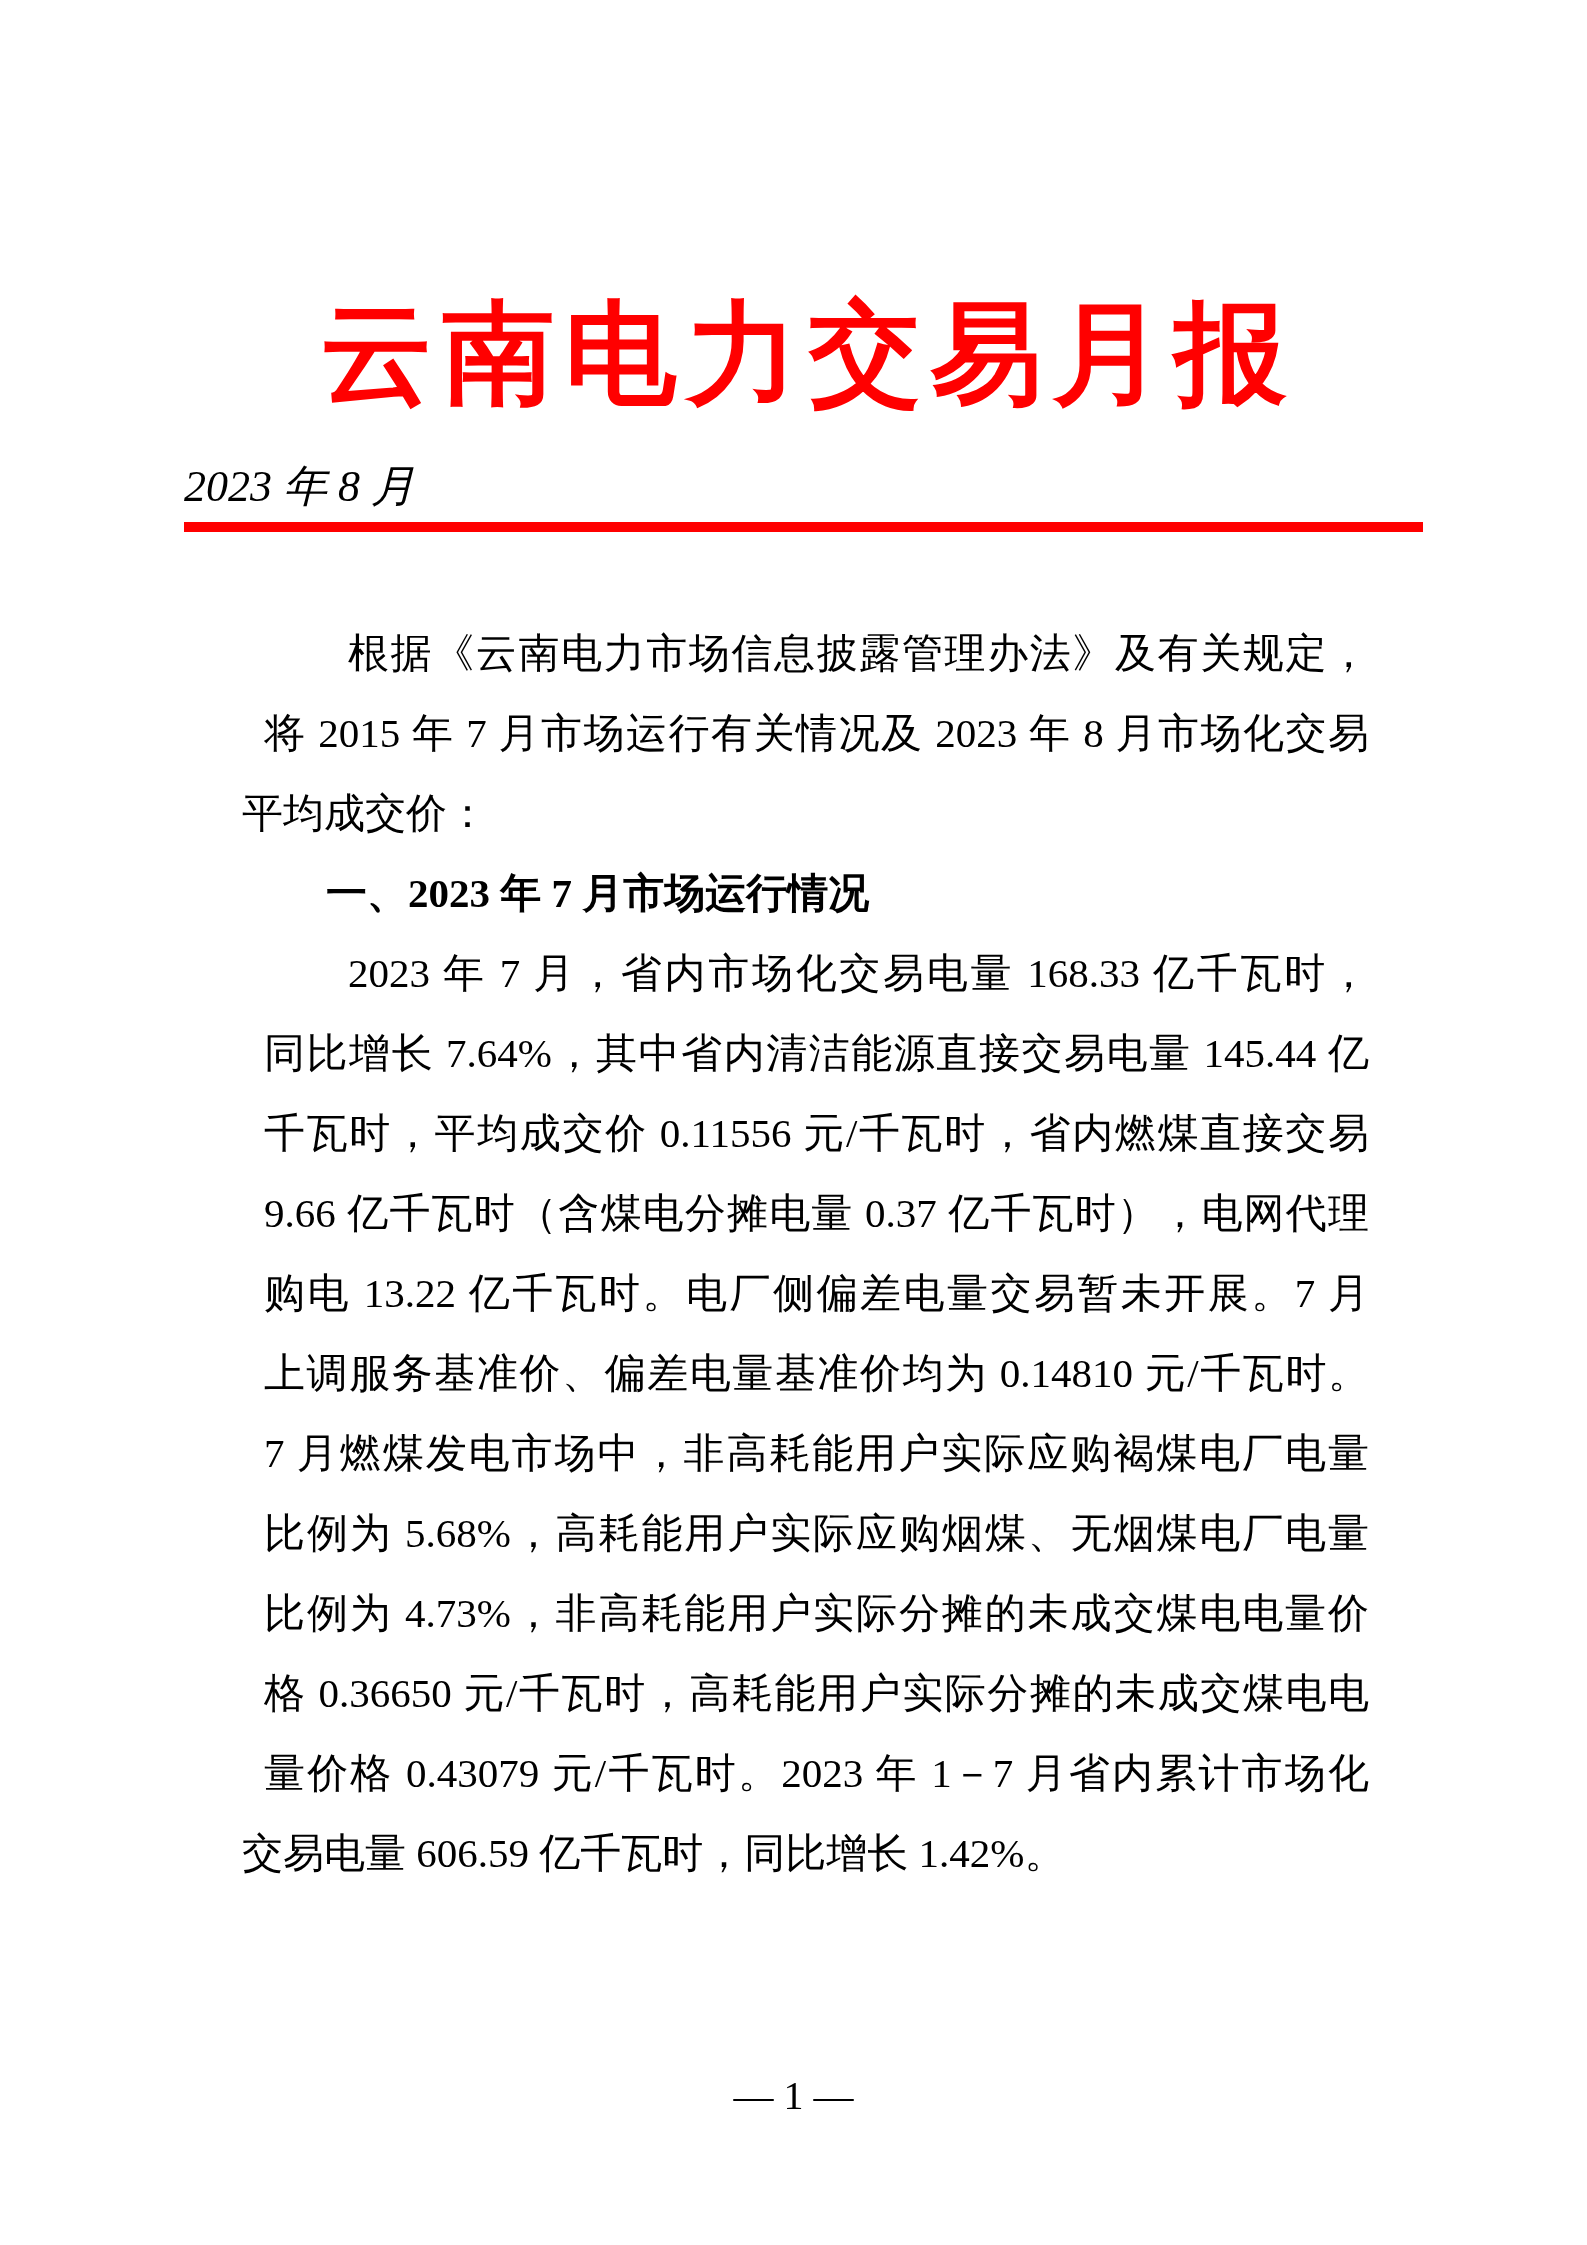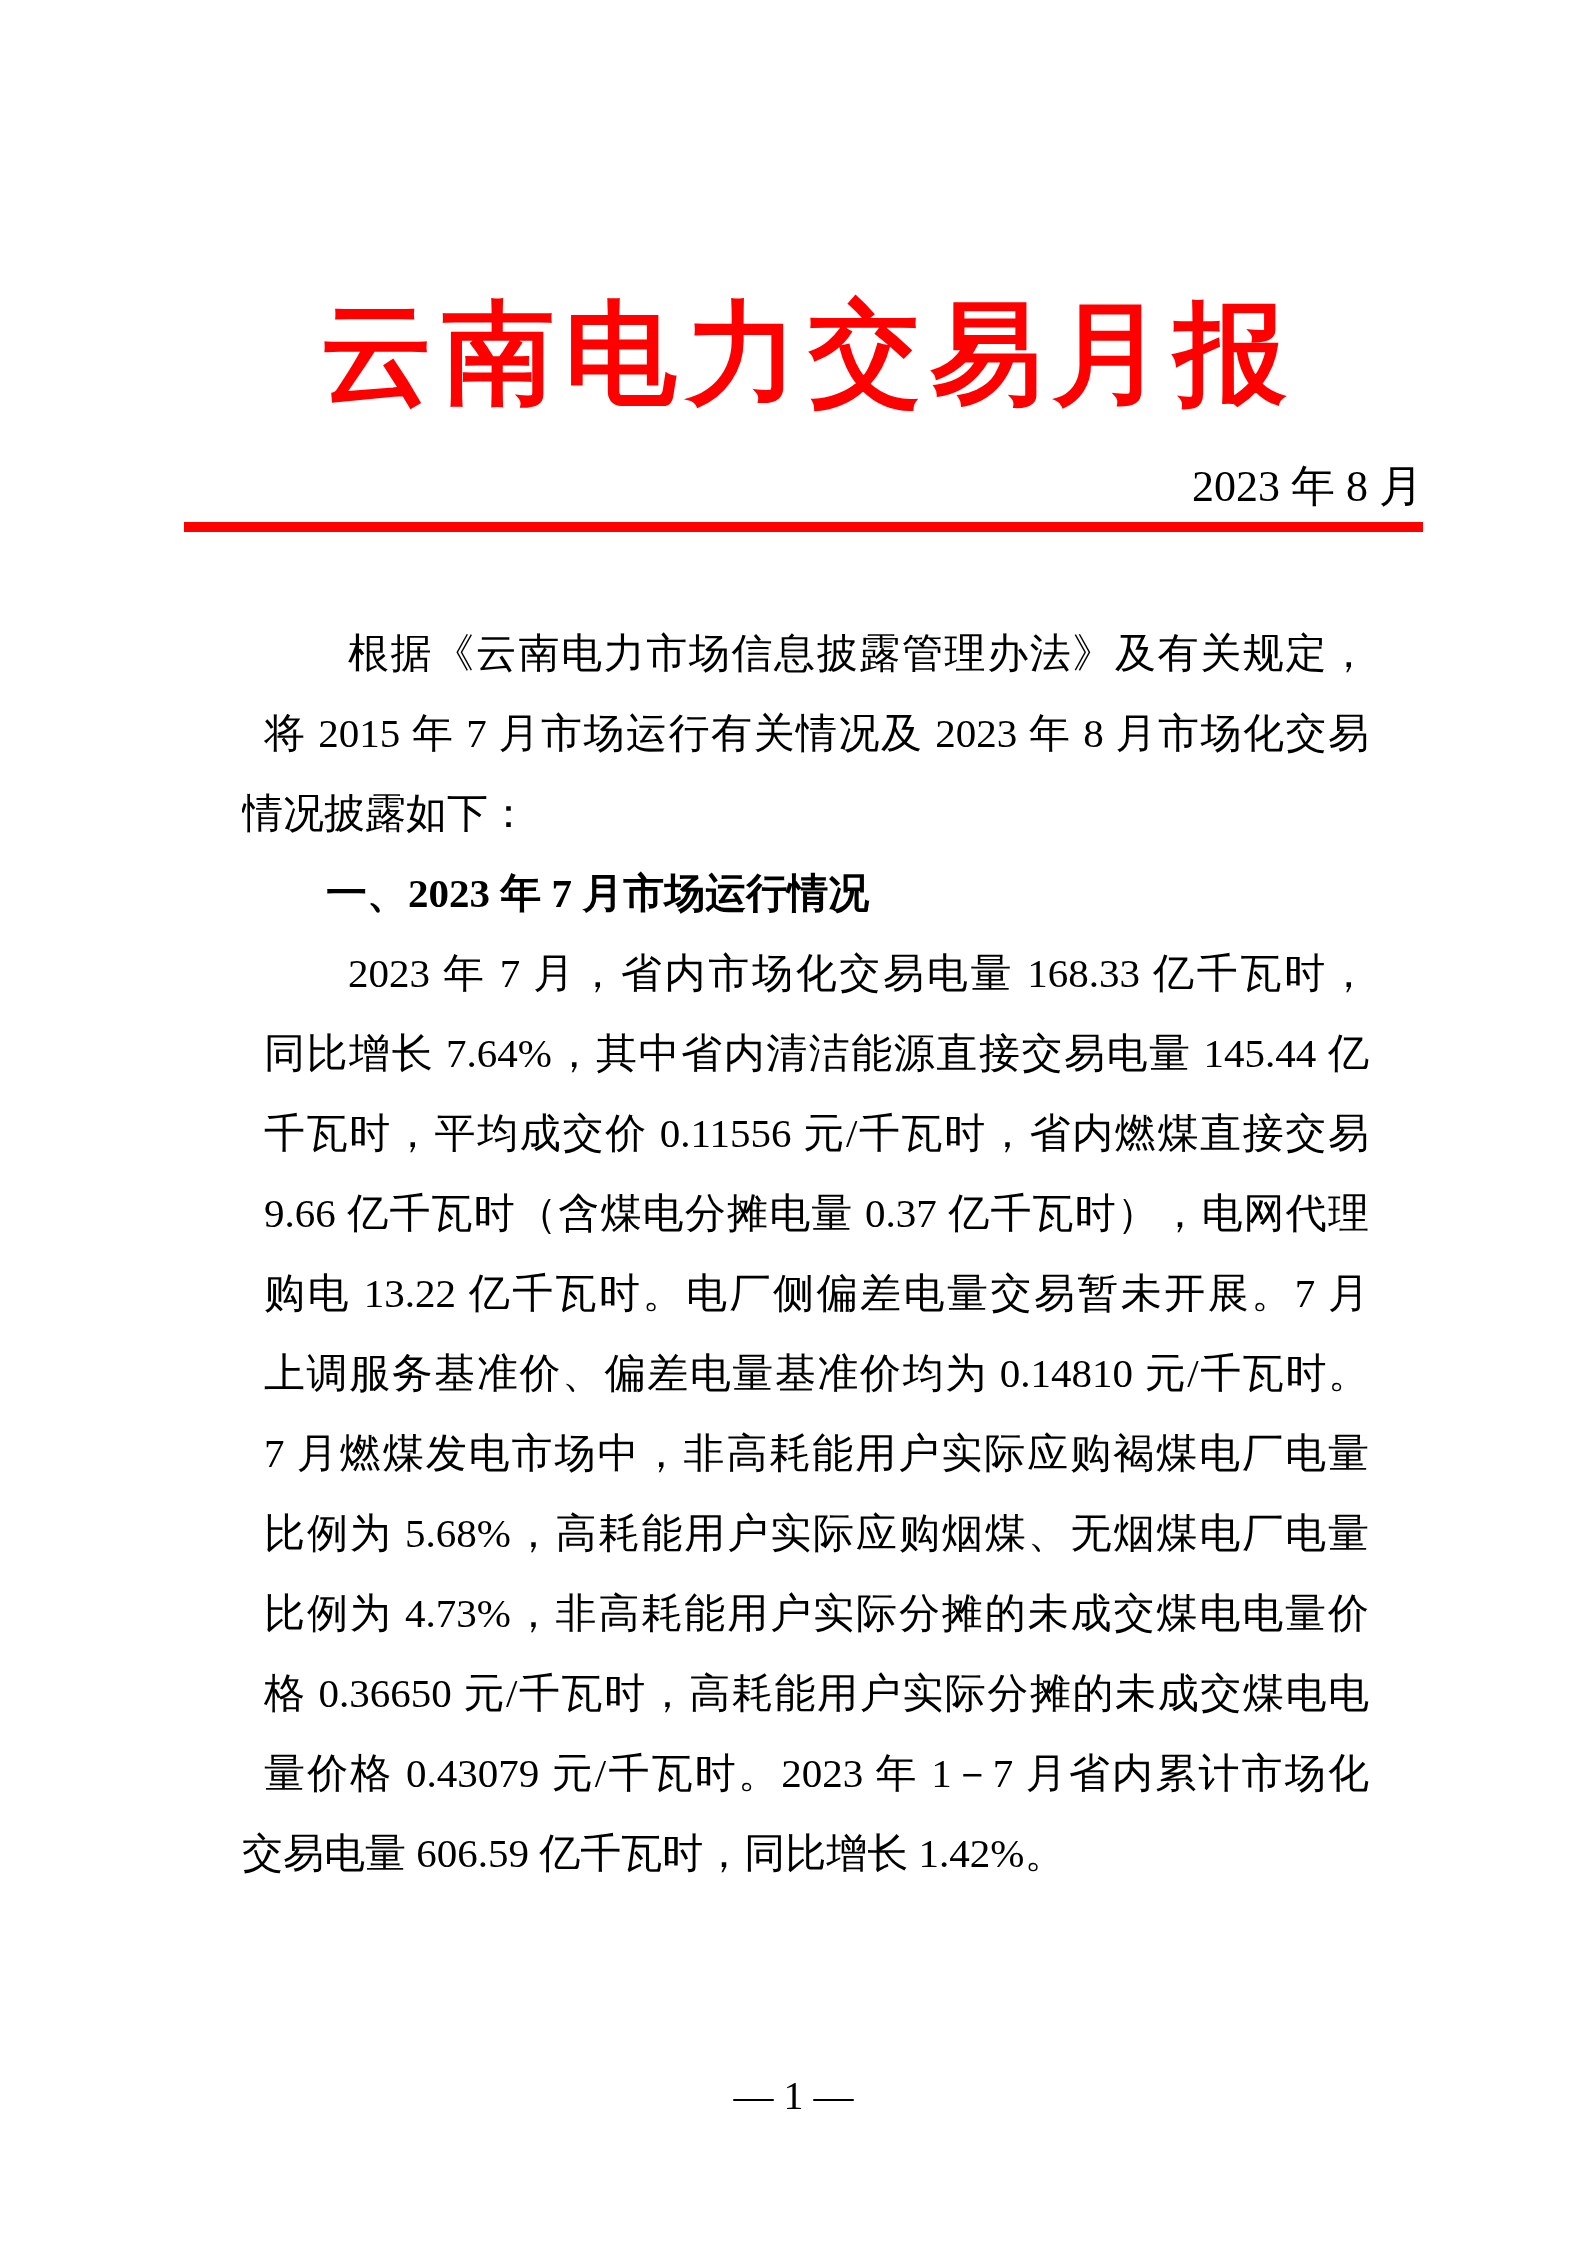--- a/index.html
+++ b/index.html
@@ -25,24 +25,25 @@
     letter-spacing: 10px;
     text-indent: 10px;
     color: #ff0000;
     white-space: nowrap;
   }
   .doc-date {
     position: absolute;
     top: 460px;
     left: 184px;
     width: 1239px;
-    text-align: right;
+    text-align: left;
     font-size: 44px;
     line-height: 54px;
     color: #000000;
+    font-style: italic;
   }
   .title-rule {
     position: absolute;
     top: 522px;
     left: 184px;
     width: 1239px;
     height: 10px;
     background: #ff0000;
   }
   .doc-body {
@@ -84,21 +85,21 @@
   <div class="doc-title" style="color: rgb(255, 0, 0);">云南电力交易月报</div>
 
   <div class="doc-date">2023 年 8 月</div>
 
   <div class="title-rule" style="background: rgb(255, 0, 0);"></div>
 
   <div class="doc-body">
 
   <div class="line indent justify">根据《云南电力市场信息披露管理办法》及有关规定，现</div>
       <div class="line justify">将 2015 年 7 月市场运行有关情况及 2023 年 8 月市场化交易</div>
-      <div class="line">情况披露如下：</div>
+      <div class="line">平均成交价：</div>
       <div class="line indent bold">一、2023 年 7 月市场运行情况</div>
       <div class="line indent justify">2023 年 7 月，省内市场化交易电量 168.33 亿千瓦时，</div>
       <div class="line justify">同比增长 7.64%，其中省内清洁能源直接交易电量 145.44 亿</div>
       <div class="line justify">千瓦时，平均成交价 0.11556 元/千瓦时，省内燃煤直接交易</div>
       <div class="line justify">9.66 亿千瓦时（含煤电分摊电量 0.37 亿千瓦时），电网代理</div>
       <div class="line justify">购电 13.22 亿千瓦时。电厂侧偏差电量交易暂未开展。7 月</div>
       <div class="line justify">上调服务基准价、偏差电量基准价均为 0.14810 元/千瓦时。</div>
       <div class="line justify">7 月燃煤发电市场中，非高耗能用户实际应购褐煤电厂电量</div>
       <div class="line justify">比例为 5.68%，高耗能用户实际应购烟煤、无烟煤电厂电量</div>
       <div class="line justify">比例为 4.73%，非高耗能用户实际分摊的未成交煤电电量价</div>

